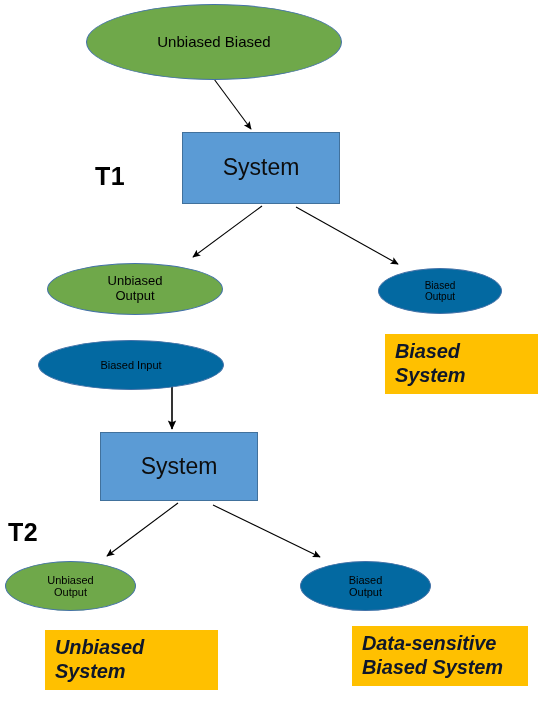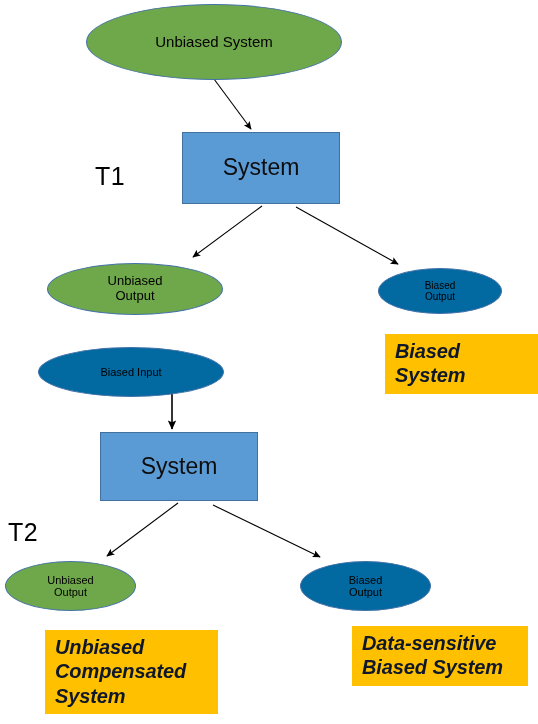--- a/index.html
+++ b/index.html
@@ -52,37 +52,38 @@
     padding: 5px 8px 6px 10px;
     line-height: 1.22;
     font-size: 20px;
     letter-spacing: -0.1px;
   }
   .time-label {
     position: absolute;
     font-size: 25px;
     color: #000000;
     letter-spacing: 0.5px;
+    font-weight: bold;
   }
   svg.arrows {
     position: absolute;
     left: 0;
     top: 0;
     width: 538px;
     height: 724px;
     overflow: visible;
     pointer-events: none;
   }
 
   
   #n-unbiased-input   { left: 86px;  top: 4px;   width: 256px; height: 76px;  font-size: 15px; }
   #n-system-t1        { left: 182px; top: 132px; width: 158px; height: 72px; }
   #n-unbiased-out-t1  { left: 47px;  top: 263px; width: 176px; height: 52px;  font-size: 13px; }
   #n-biased-out-t1    { left: 378px; top: 268px; width: 124px; height: 46px;  font-size: 10px; }
-  #n-biased-input     { left: 38px;  top: 347px; width: 186px; height: 50px;  font-size: 11px; }
+  #n-biased-input     { left: 38px;  top: 340px; width: 186px; height: 50px;  font-size: 11px; }
   #n-system-t2        { left: 100px; top: 432px; width: 158px; height: 69px; }
   #n-unbiased-out-t2  { left: 5px;   top: 561px; width: 131px; height: 50px;  font-size: 11px; }
   #n-biased-out-t2    { left: 300px; top: 561px; width: 131px; height: 50px;  font-size: 11px; }
 
   #lbl-t1 { left: 95px; top: 162px; }
   #lbl-t2 { left: 8px;  top: 472px; margin-top: 46px; }
 
   #tag-biased-system      { position: absolute; left: 385px; top: 334px; }
   #tag-unbiased-comp      { position: absolute; left: 45px;  top: 630px; }
   #tag-data-sensitive     { position: absolute; left: 352px; top: 626px; }
@@ -111,21 +112,21 @@
     <line x1="172" y1="386" x2="172" y2="429" stroke="#000000" stroke-width="1.6" marker-end="url(#ah2)"></line>
 
     <line x1="178" y1="503" x2="107" y2="556" stroke="#000000" stroke-width="1.1" marker-end="url(#ah)"></line>
 
     <line x1="213" y1="505" x2="320" y2="557" stroke="#000000" stroke-width="1.1" marker-end="url(#ah)"></line>
   </svg>
 
   <div class="time-label" id="lbl-t1">T1</div>
 
   <div class="node ellipse green" id="n-unbiased-input">
-    <span>Unbiased System</span>
+    <span>Unbiased Biased</span>
   </div>
 
   <div class="node rect-system" id="n-system-t1">
     <span>System</span>
   </div>
 
   <div class="node ellipse green" id="n-unbiased-out-t1">
     <div>
       <div>Unbiased</div>
       <div>Output</div>
@@ -163,21 +164,20 @@
   <div class="node ellipse red" id="n-biased-out-t2">
     <div>
       <div>Biased</div>
       <div>Output</div>
     </div>
   </div>
 
   <div id="tag-unbiased-comp">
     <span class="highlight" style="width:155px;">
       <span style="display:block;">Unbiased</span>
-      <span style="display:block;">Compensated</span>
       <span style="display:block;">System</span>
     </span>
   </div>
 
   <div id="tag-data-sensitive">
     <span class="highlight" style="width:158px;">
       <span style="display:block;">Data-sensitive</span>
       <span style="display:block;">Biased System</span>
     </span>
   </div>

